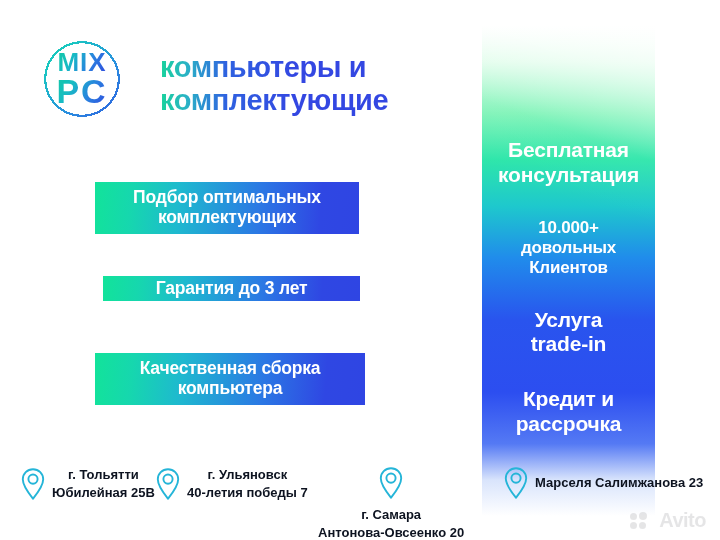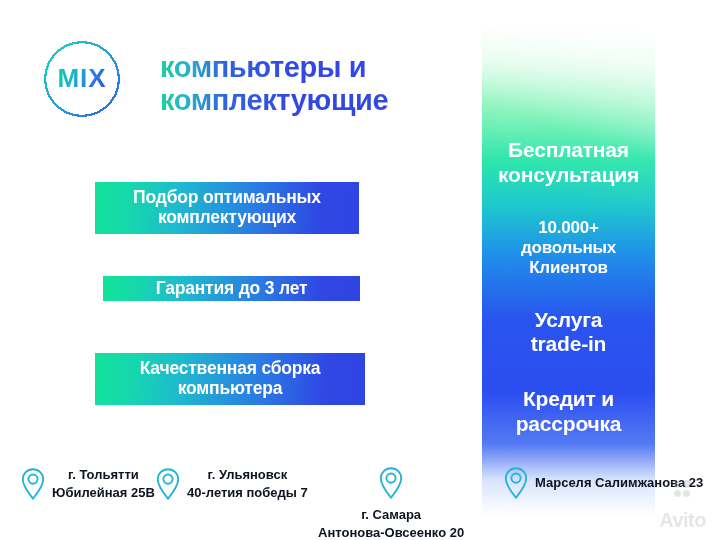--- a/index.html
+++ b/index.html
@@ -152,21 +152,20 @@
   }
   .loc-city{ font-weight:bold; }
   .loc-addr{ font-weight:bold; }
 
   
   .watermark{
     position:absolute; right:14px; bottom:8px;
     display:flex; align-items:center; gap:12px;
     z-index:6;
     opacity:0.22;
-    flex-direction:column;
   }
   .wm-dots{ width:17px; height:17px; position:relative; }
   .wm-dots i{
     position:absolute; border-radius:50%;
     background:#8d8d93; display:block;
   }
   .wm-dots i:nth-child(1){ left:0;  top:1px;  width:7px; height:7px; }
   .wm-dots i:nth-child(2){ left:9px;top:0;    width:8px; height:8px; }
   .wm-dots i:nth-child(3){ left:0;  top:10px; width:7px; height:7px; }
   .wm-dots i:nth-child(4){ left:9px;top:10px; width:7px; height:7px; }
@@ -189,20 +188,21 @@
   <div class="panel-item">Услуга
 trade-in</div>
   <div class="panel-item">Кредит и
 рассрочка</div>
 </div>
 
 <div class="logo-wrap">
   <div class="logo-circle"></div>
   <div class="logo-text">
     <div class="logo-line">MIX</div>
+    <div class="logo-line two">PC</div>
   </div>
 </div>
 
 <div class="headline">
   <div class="headline-line">компьютеры и</div>
   <div class="headline-line">комплектующие</div>
 </div>
 
 <div class="feature" id="feature-0">Подбор оптимальных
 комплектующих</div>

